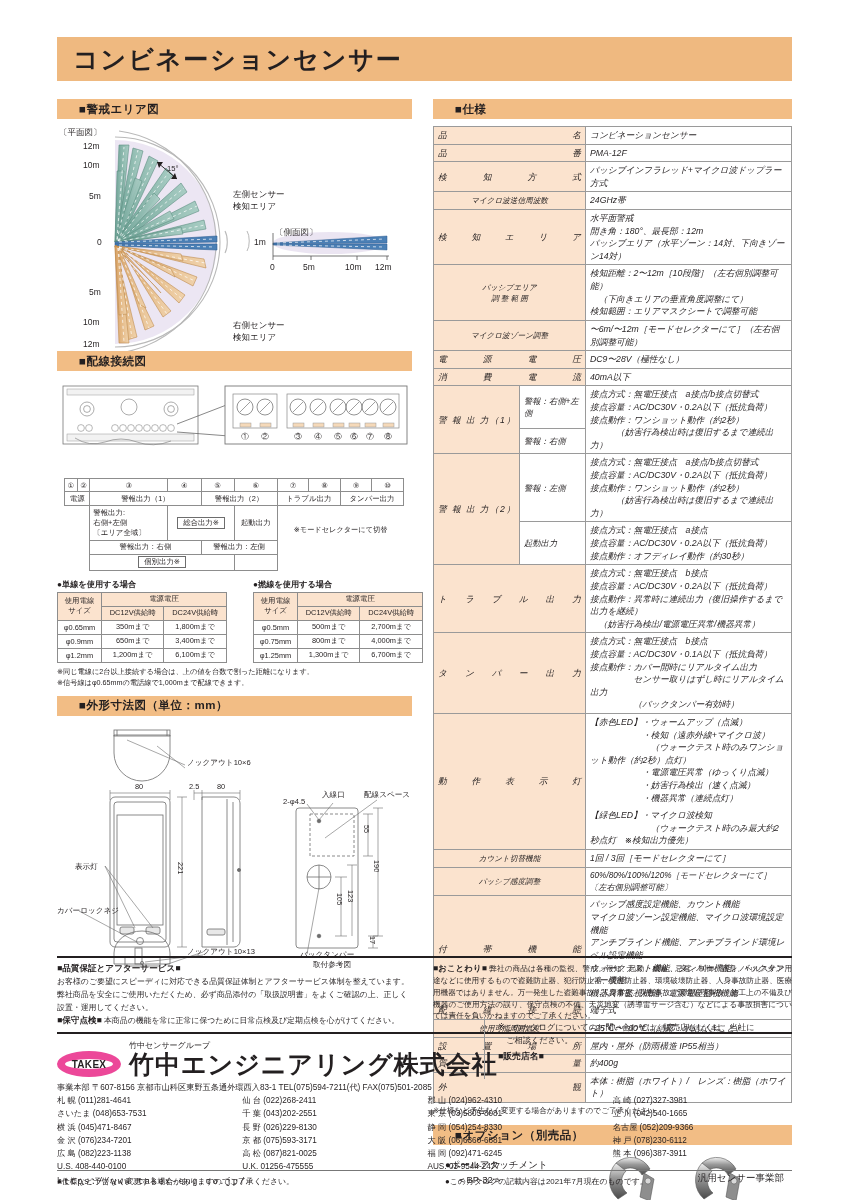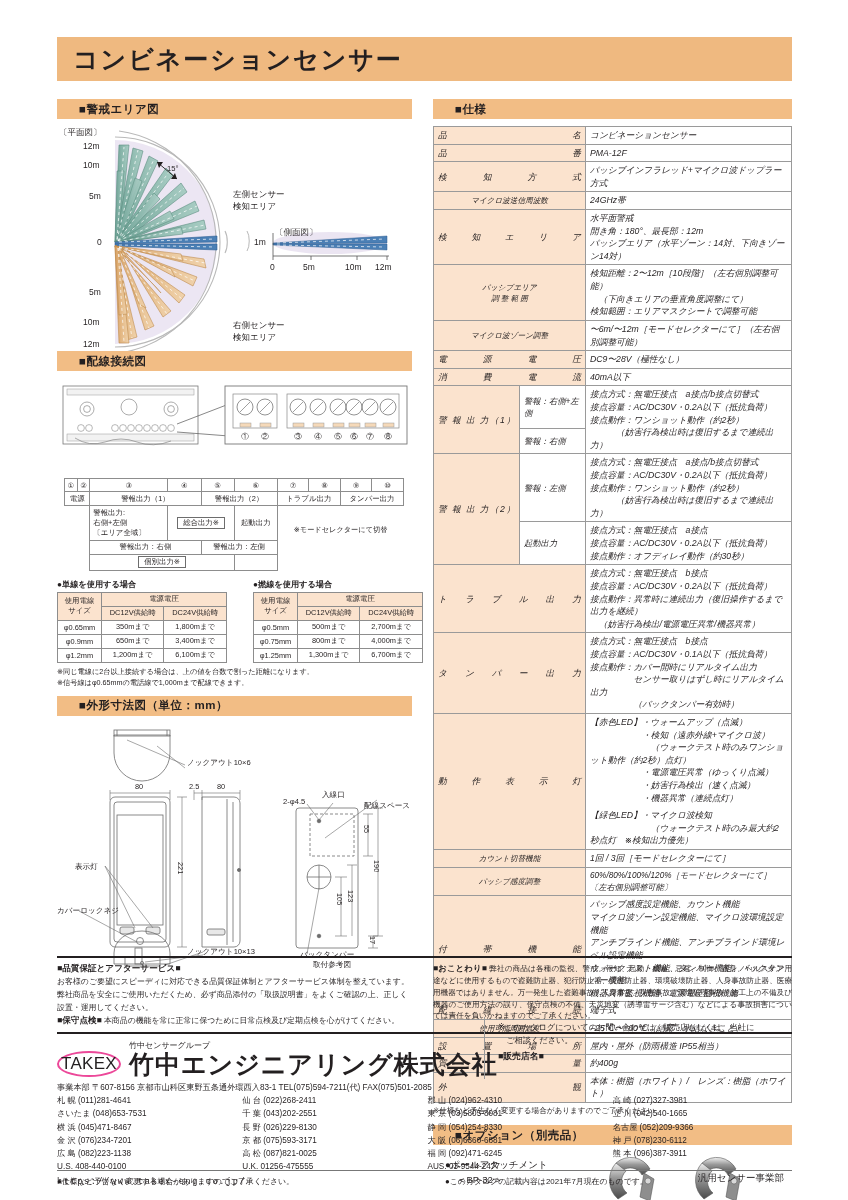--- a/index.html
+++ b/index.html
@@ -86,23 +86,23 @@
     line-height:1.55; text-align:justify; }
   .notes-right b { font-size:8.4px; }
 
   .rule-thick { position:absolute; left:57px; width:735px; height:2px; background:#231f20; }
   .rule-thin { position:absolute; left:57px; width:735px; height:1px; background:#777; }
 
   
   .footer { position:absolute; left:57px; top:1040px; width:735px; }
   .logo-row { display:flex; align-items:flex-end; gap:8px; }
   .takex-oval {
-    width:64px; height:26px; border:2px solid #ec4899; border-radius:50%;
+    width:64px; height:26px; border:8px solid #ec4899; border-radius:50%;
     display:flex; align-items:center; justify-content:center;
-    font-size:17px; font-weight:normal; letter-spacing:.3px; flex:none;
+    font-size:10px; font-weight:bold; letter-spacing:.3px; flex:none;
   }
   .grp { font-size:8px; margin-bottom:1px; }
   .company { font-size:25px; font-weight:bold; letter-spacing:1px; line-height:1; }
   .div-right { position:absolute; right:8px; bottom:2px; font-size:9.5px; }
 
   .addr { font-size:8.2px; margin-top:5px; }
   .offices { display:grid; grid-template-columns:repeat(4,1fr); gap:0 6px;
      font-size:8.2px; line-height:1.62; margin-top:1px; }
   .url { font-family:"Liberation Mono","DejaVu Sans Mono",monospace;
      font-size:8.6px; letter-spacing:1.6px; margin-top:3px; }
@@ -539,21 +539,21 @@
           <line x1="262" y1="168" x2="250" y2="234"></line>
         </g>
       </svg>
 
       <div class="dim-label" style="left:130px; top:38px;">ノックアウト10×6</div>
       <div class="dim-label" style="left:130px; top:227px;">ノックアウト10×13</div>
       <div class="dim-label" style="left:18px; top:142px;">表示灯</div>
       <div class="dim-label" style="left:0px; top:186px;">カバーロックネジ</div>
       <div class="dim-label" style="left:243px; top:230px;">バックタンパー</div>
       <div class="dim-label" style="left:265px; top:70px;">入線口</div>
-      <div class="dim-label" style="left:307px; top:81px;">配線スペース</div>
+      <div class="dim-label" style="left:307px; top:70px;">配線スペース</div>
       <div class="dim-label" style="left:226px; top:77px;">2-φ4.5</div>
       <div class="dim-label" style="left:256px; top:240px;">取付参考図</div>
 
       <div class="dim-num" style="left:78px; top:62px;">80</div>
       <div class="dim-num" style="left:132px; top:62px;">2.5</div>
       <div class="dim-num" style="left:160px; top:62px;">80</div>
       <div class="dim-num vert" style="left:119px; top:142px;">221</div>
       <div class="dim-num vert" style="left:305px; top:105px;">55</div>
       <div class="dim-num vert" style="left:315px; top:140px;">190</div>
       <div class="dim-num vert" style="left:278px; top:173px;">105</div>

